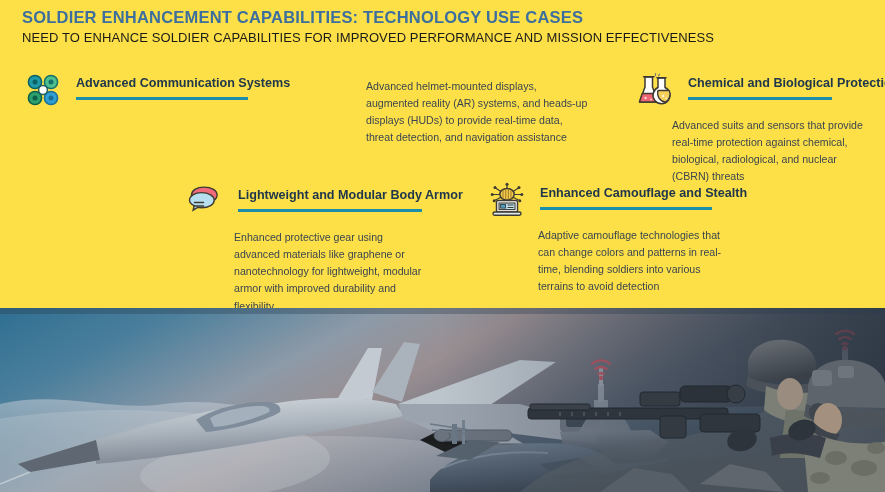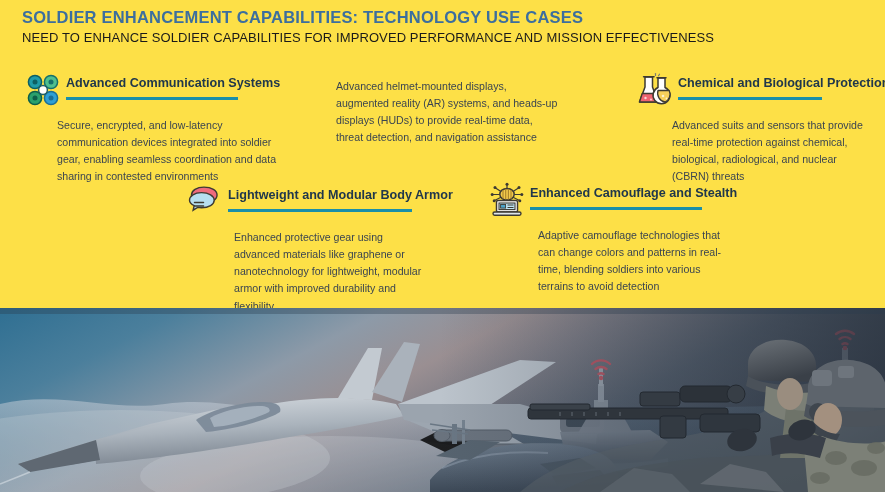--- a/index.html
+++ b/index.html
@@ -57,21 +57,21 @@
     align-items: flex-start;
   }
   .card-icon {
     width: 38px;
     height: 38px;
     flex: 0 0 38px;
     margin-top: 1px;
   }
   .card-icon svg { display: block; }
   .card-headtext {
-    margin-left: 4px;
+    margin-left: 14px;
     padding-top: 6px;
   }
   .card-title {
     font-size: 12.6px;
     font-weight: bold;
     color: #20374b;
     line-height: 1.15;
     white-space: nowrap;
   }
   .card-rule {
@@ -86,21 +86,21 @@
     margin-top: 8px;
   }
 
   
   #card-1 { left: 24px;  top: 70px;  width: 268px; }
   #card-1 .card-rule { width: 172px; }
   #card-1 .card-body { margin-left: 33px; width: 238px; }
 
   #card-2 { left: 308px; top: 70px;  width: 282px; }
   #card-2 .card-rule { width: 178px; }
-  #card-2 .card-body { margin-left: 28px; width: 226px; }
+  #card-2 .card-body { margin-left: 58px; width: 226px; }
 
   #card-3 { left: 636px; top: 70px;  width: 248px; }
   #card-3 .card-rule { width: 144px; }
   #card-3 .card-body { margin-left: 36px; width: 200px; }
 
   #card-4 { left: 186px; top: 182px; width: 248px; }
   #card-4 .card-rule { width: 184px; }
   #card-4 .card-body { margin-left: 48px; width: 192px; }
 
   #card-5 { left: 488px; top: 180px; width: 248px; }
@@ -144,21 +144,20 @@
           <circle cx="27" cy="27" r="6.6" fill="#2f9fd4" stroke="#1a6e96" stroke-width="1.5"></circle>
           <circle cx="27" cy="27" r="2.5" fill="#1a6e96"></circle>
           <circle cx="19" cy="19" r="4.4" fill="#ffffff" stroke="#1f5f66" stroke-width="1.5"></circle>
         </svg>
       </div>
       <div class="card-headtext">
         <div class="card-title">Advanced Communication Systems</div>
         <div class="card-rule"></div>
       </div>
     </div>
-    <div class="card-body">Secure, encrypted, and low-latency communication devices integrated into soldier gear, enabling seamless coordination and data sharing in contested environments</div>
   </div>
 
   <div class="card" id="card-2">
     <div class="card-body">Advanced helmet-mounted displays, augmented reality (AR) systems, and heads-up displays (HUDs) to provide real-time data, threat detection, and navigation assistance</div>
   </div>
 
   <div class="card" id="card-3">
     <div class="card-head">
       <div class="card-icon">
         <svg viewBox="0 0 38 38" width="38" height="38" xmlns="http://www.w3.org/2000/svg">

